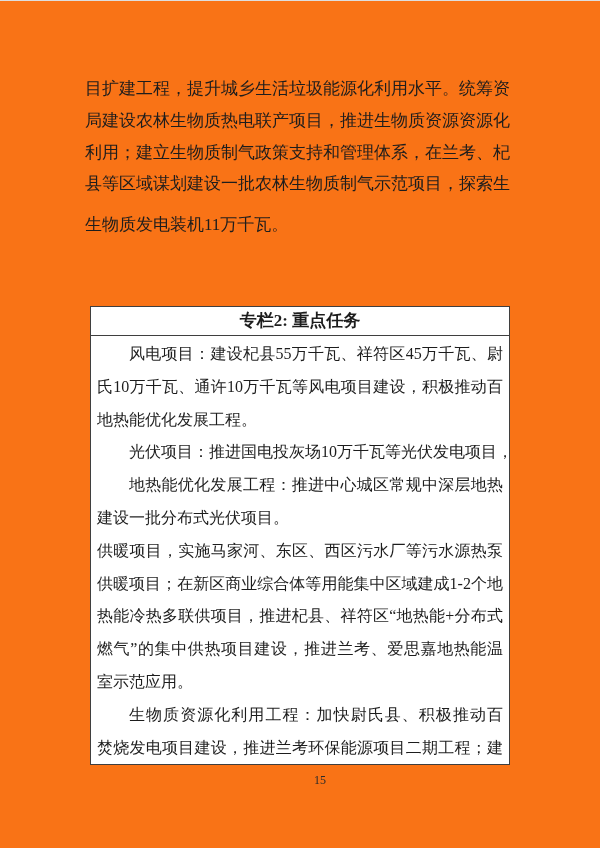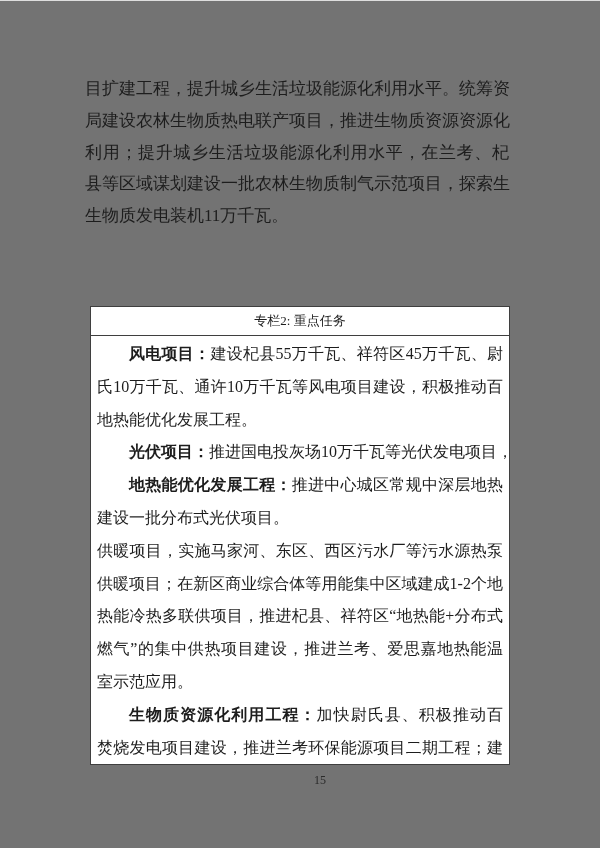--- a/index.html
+++ b/index.html
@@ -1,82 +1,82 @@
 <!DOCTYPE html>
 <html lang="zh"><head>
 <meta charset="utf-8">
 <style>
   html,body { margin:0; padding:0; background:#ffffff; }
   .page {
     position:relative;
     width:600px; height:848px;
-    background:#737373;
+    background:#f97316;
     overflow:hidden;
     font-family:"Liberation Serif","DejaVu Serif",serif;
     color:#1d1d1d;
     border-top:1px solid #dedede;
     box-sizing:border-box;
   }
   .intro {
     position:absolute;
     left:85px; top:72px; width:424px;
   }
   .iline {
     height:31.8px; line-height:31.8px;
     font-size:17px;
     white-space:nowrap;
     text-align:justify;
     text-align-last:justify;
   }
-  .iline.left { text-align:center; text-align-last:left; }
+  .iline.left { text-align:center; text-align-last:left;margin-top:9px; }
   .panel {
     position:absolute;
     left:90px; top:305px;
     width:418px; height:457px;
     border:1px solid #3f3f3f;
     box-sizing:content-box;
     overflow:hidden;
     background:#ffffff;
   }
   .panel-title {
     height:28px; line-height:28px;
     text-align:center;
-    font-weight:normal;
-    font-size:13px;
+    font-weight:bold;
+    font-size:17px;
     border-bottom:1px solid #3f3f3f;
   }
   .panel-body { padding:2px 6px 0 6px; }
   .bline {
     height:32.8px; line-height:32.8px;
     font-size:16px;
     white-space:nowrap;
     text-align:justify;
     text-align-last:justify;
   }
   .bline.left { text-align:left; text-align-last:left; }
   .bline.indent { text-indent:2em; }
-  .bold { font-weight:bold; }
+  .bold { font-weight:normal; }
   .pagenum {
     position:absolute;
     top:772px; left:0; width:100%;
     text-align:center;
     font-size:12px;
     color:#2a2a2a;
     padding-left:20px;
   }
 </style>
 </head>
 <body>
 
 <div class="page">
 
   <div class="intro">
     <div class="iline">目扩建工程，提升城乡生活垃圾能源化利用水平。统筹资</div>
     <div class="iline">局建设农林生物质热电联产项目，推进生物质资源资源化</div>
-    <div class="iline">利用；提升城乡生活垃圾能源化利用水平，在兰考、杞</div>
+    <div class="iline">利用；建立生物质制气政策支持和管理体系，在兰考、杞</div>
     <div class="iline">县等区域谋划建设一批农林生物质制气示范项目，探索生</div>
     <div class="iline left">生物质发电装机11万千瓦。</div>
   </div>
 
   <div class="panel">
     <div class="panel-title">专栏2: 重点任务</div>
     <div class="panel-body">
 
       <div class="bline indent"><span class="bold">风电项目：</span><span>建设杞县55万千瓦、祥符区45万千瓦、尉</span></div>
       <div class="bline">氏10万千瓦、通许10万千瓦等风电项目建设，积极推动百</div>

